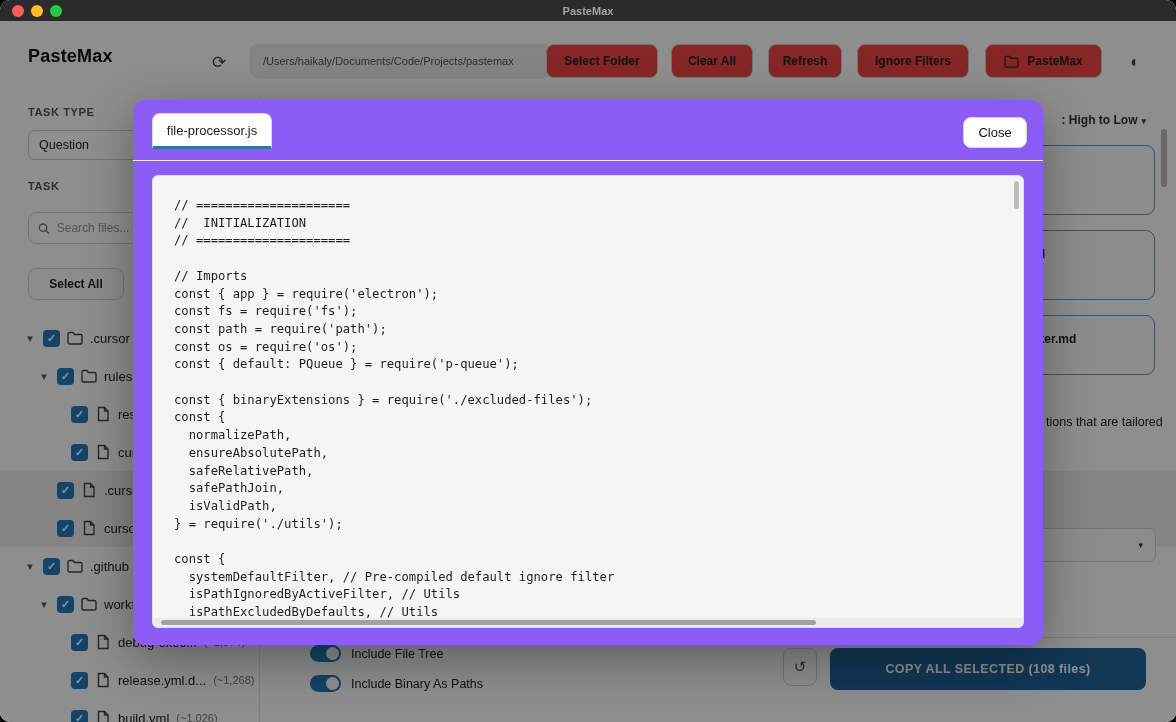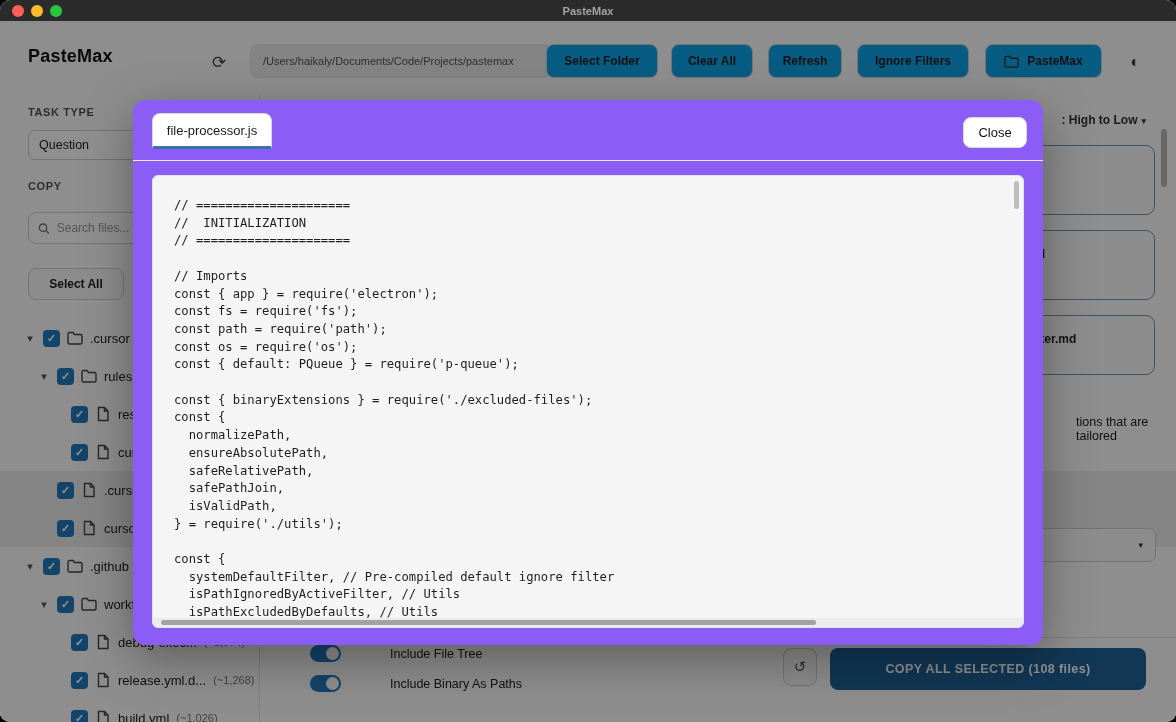--- a/index.html
+++ b/index.html
@@ -22,21 +22,21 @@
 
   
   .logo { position:absolute; left:28px; top:25px; font-size:18px; font-weight:800; color:#111; letter-spacing:.2px; }
   .icon-btn { position:absolute; display:flex; align-items:center; justify-content:center;
               color:#444; cursor:pointer; }
   .reload-btn { left:202px; top:24px; width:34px; height:34px; border-radius:50%; font-size:17px; }
   .path-box { position:absolute; left:250px; top:23px; width:302px; height:34px;
               background:#ececec; border-radius:8px; border:1px solid #e0e0e0;
               font-size:11px; color:#555; padding:0 12px; font-family:"Liberation Sans",sans-serif; }
   .tbtn { position:absolute; top:23px; height:34px; border:1px solid #cfcfcf; border-radius:8px;
-          background:#0ea5e9; font-size:12px; font-weight:700; color:#222;
+          background:#ef4444; font-size:12px; font-weight:700; color:#222;
           display:flex; align-items:center; justify-content:center; gap:8px; padding:8px 14px; }
   .tbtn .f-ic { color:#333; }
   .theme-btn { left:1115px; top:27px; width:40px; height:28px; font-size:16px; }
 
   
   .sidebar { position:absolute; left:0; top:74px; bottom:0; width:260px; border-right:1px solid #e2e2e2; }
   .side-label { position:absolute; left:28px; font-size:11px; font-weight:700; color:#555; letter-spacing:.6px; }
   .select-box { position:absolute; left:28px; top:109px; width:215px; height:30px;
                 border:1px solid #cfcfcf; border-radius:7px; background:#fff;
                 font-size:12.5px; color:#222; display:flex; align-items:center; padding:0 10px; }
@@ -61,37 +61,37 @@
   .node-ic { width:16px; height:16px; color:#444; flex:0 0 auto; }
   .tree-meta { font-size:11px; color:#777; }
 
   
   .sort-row { position:absolute; right:30px; top:92px; font-size:12px; font-weight:700; color:#333; }
   .sort-caret { font-size:9px; color:#444; margin-left:4px; }
   .cards { position:absolute; left:1020px; top:124px; width:135px; display:flex; flex-direction:column; gap:15px; }
   .card { border:1.5px solid #6d96b8; border-radius:9px; background:#fbfbfb;
           font-size:12px; font-weight:700; color:#222; padding:16px 10px 0 10px; }
   .card:nth-of-type(1){ height:70px; } .card:nth-of-type(2){ height:70px; } .card:nth-of-type(3){ height:60px; }
-  .instr-frag { position:absolute; left:1046px; top:394px; font-size:12.5px; color:#1d1d1d;margin-left:30px; }
+  .instr-frag { position:absolute; left:1046px; top:394px; font-size:12.5px; color:#1d1d1d; }
   .right-select { position:absolute; left:1020px; top:507px; width:136px; height:34px;
                   border:1px solid #cfcfcf; border-radius:7px; background:#fafafa;
                   display:flex; align-items:center; justify-content:flex-end; padding:0 12px;
                   font-size:9px; color:#333; }
   .right-scroll { position:absolute; right:9px; top:108px; width:6px; height:58px;
                   border-radius:3px; background:#b9b9b9; }
 
   
   .bottom-divider { position:absolute; left:260px; right:0; top:616px; height:1px; background:#e0e0e0; }
   .toggle-row { position:absolute; left:310px; display:flex; align-items:center; gap:10px; }
   .toggle { width:31px; height:17px; border-radius:9px; background:#bbb; position:relative; flex:0 0 auto; }
   .toggle-row.on .toggle { background:var(--blue); }
   .toggle::after { content:""; position:absolute; top:2px; left:2px; width:13px; height:13px;
                    border-radius:50%; background:#fff; }
   .toggle-row.on .toggle::after { left:auto; right:2px; }
-  .toggle-label { font-size:12.5px; color:#222;margin-left:39px; }
+  .toggle-label { font-size:12.5px; color:#222; }
   .undo-btn { left:783px; top:627px; width:34px; height:38px; border:1px solid #cfcfcf;
               border-radius:8px; background:#fafafa; font-size:15px; color:#555; }
   .copy-btn { position:absolute; left:830px; top:627px; width:316px; height:42px; border:none;
               border-radius:8px; background:var(--copy); color:#fff; font-size:12.5px; font-weight:800;
               letter-spacing:.4px; font-family:"Liberation Sans",sans-serif; }
 
   
   .modal { position:absolute; left:133px; top:100px; width:910px; height:545px; background:#8b5cf6;
            border-radius:12px; z-index:20; box-shadow:0 14px 50px rgba(0,0,0,.35); }
   .modal-tab { position:absolute; left:19px; top:13px; width:120px; height:36px;
@@ -162,21 +162,21 @@
     </button>
     <button class="icon-btn theme-btn" style="border:none;background:transparent;">
       <span>◐</span>
     </button>
 
     <div class="sidebar"></div>
     <div class="side-label" style="top:85px;">TASK TYPE</div>
     <div class="select-box">
       <span>Question</span>
     </div>
-    <div class="side-label" style="top:159px;">COPY</div>
+    <div class="side-label" style="top:159px;">TASK</div>
     <div class="search-box">
       <svg width="13" height="13" viewBox="0 0 14 14" fill="none" stroke="#777" stroke-width="1.6">
         <circle cx="6" cy="6" r="4.4"></circle>
           <path d="M9.4 9.4 L13 13"></path>
       </svg>
       <input placeholder="Search files..." style="">
     </div>
     <button class="select-all-btn">
       <span>Select All</span>
     </button>

